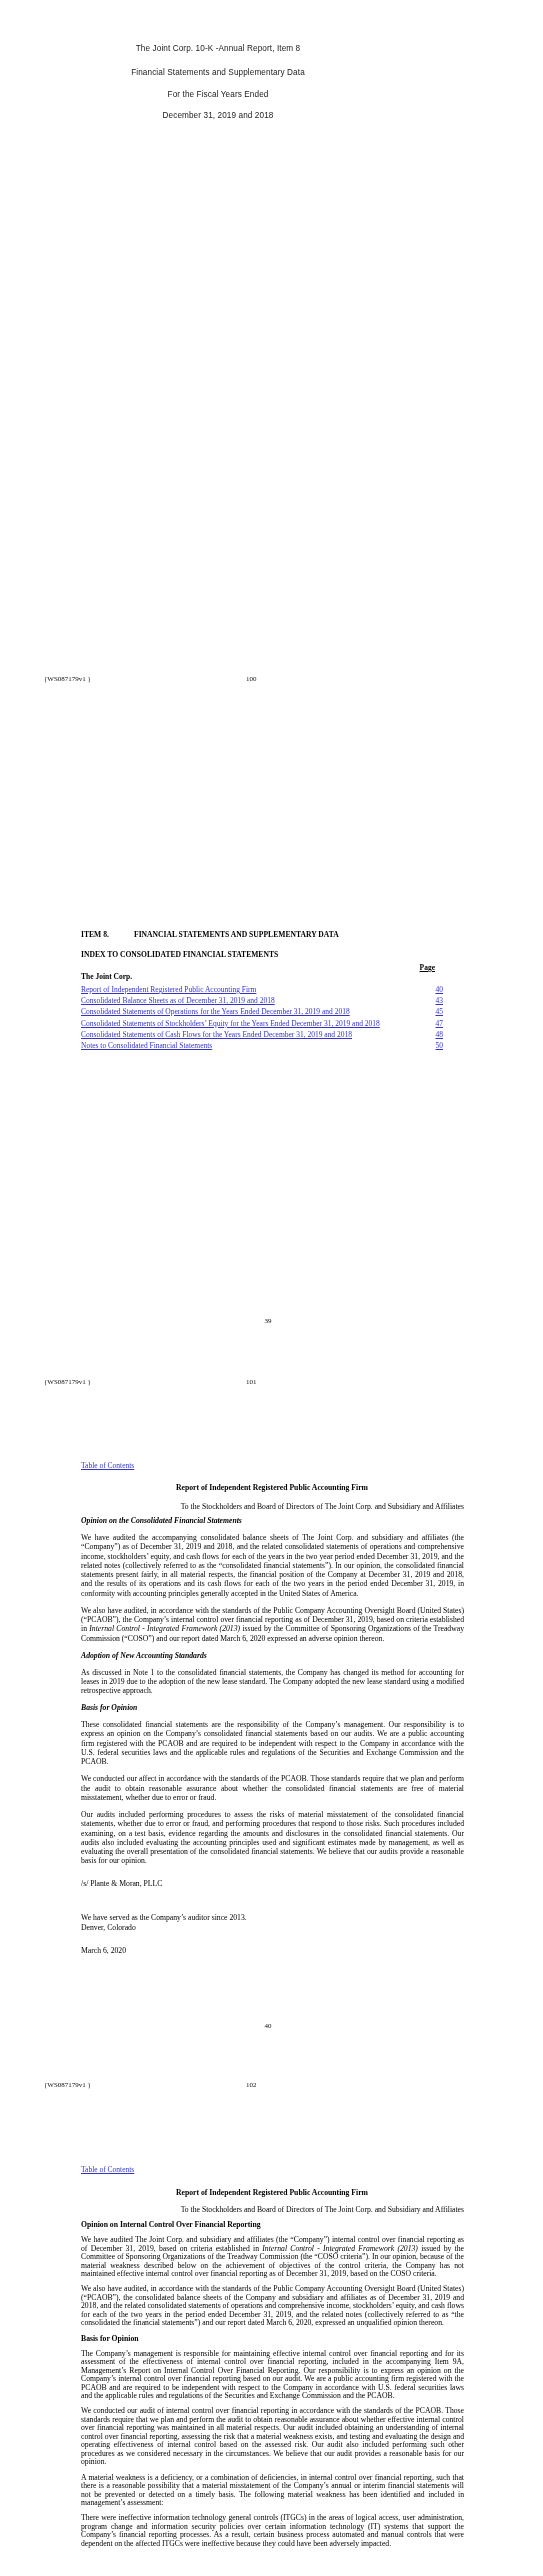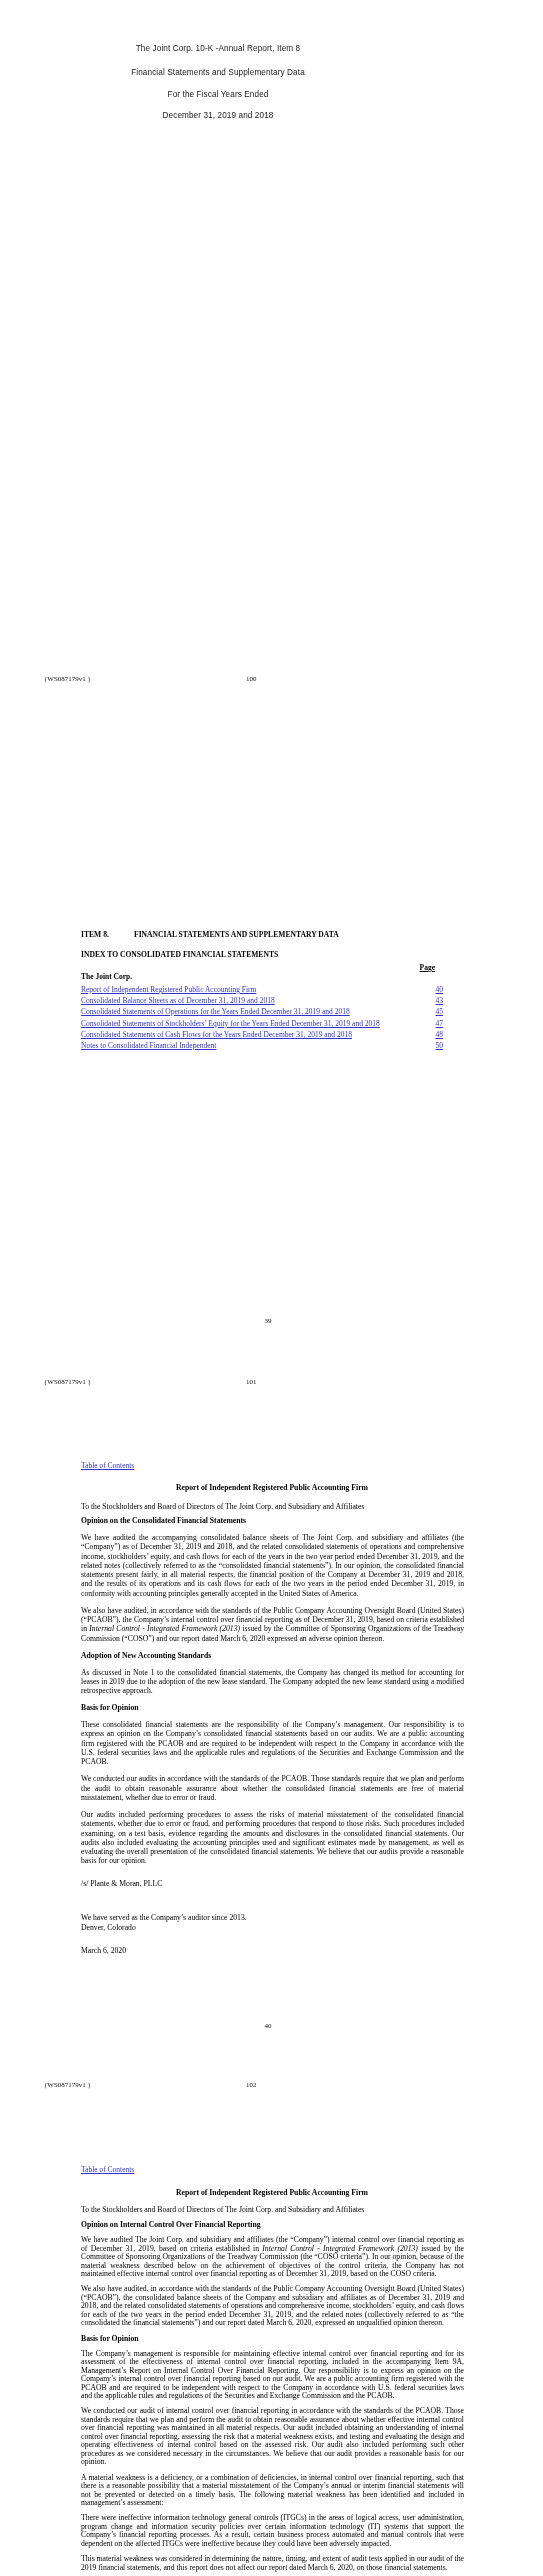--- a/index.html
+++ b/index.html
@@ -1,39 +1,39 @@
 <!DOCTYPE html>
 <html style="font-size:8.2px"><head>
 <meta charset="utf-8">
 <style>
   html,body{margin:0;padding:0;background:#ffffff;}
   .canvas{position:relative;width:544px;height:2813px;background:#fff;color:#000;
           font-family:"Liberation Serif","DejaVu Serif",serif;}
   .page{position:absolute;left:0;width:544px;height:703px;background:#fff;overflow:hidden;}
   #page1{top:0;} #page2{top:703px;} #page3{top:1406px;} #page4{top:2110px;}
-  .abs{position:absolute;}
+  .abs{position:absolute;text-align:right;}
 
   
   .cover-line{left:0;width:436px;text-align:center;
               font-family:"Liberation Sans","DejaVu Sans",sans-serif;
               font-size:8.2px;color:#1b1b1b;letter-spacing:0.1px;}
 
   
   .footer-tag{left:44px;font-size:7px;color:#111;}
   .footer-num{left:246px;font-size:7px;color:#111;}
 
   
   .docpage{left:0;width:536px;text-align:center;font-size:7px;color:#111;}
 
   
   .lnk{color:#3333cc;text-decoration:underline;cursor:pointer;}
 
   
   .b{font-weight:bold;}
-  .bi{font-weight:bold;}
+  .bi{font-weight:bold;font-style:italic;}
   .idx-head{font-size:7.6px;}
   .page-col{left:73px;width:362px;text-align:right;font-weight:bold;text-decoration:underline;font-size:7.5px;}
   .idx-row{left:81px;width:362px;display:flex;justify-content:space-between;align-items:baseline;font-size:7.5px;}
 
   
   .toc{font-size:7.5px;}
   .rpt-title{left:0;width:544px;text-align:center;font-weight:bold;font-size:7.7px;}
   .addressee{left:81px;width:383px;font-size:7.7px;}
   .flow{left:81px;width:383px;font-size:7.7px;text-align:justify;}
   .flow3{line-height:9.3px;}
@@ -82,21 +82,21 @@
     </div>
     <div class="abs idx-row" style="top:316px">
       <span class="lnk">Consolidated Statements of Stockholders’ Equity for the Years Ended December 31, 2019 and 2018</span>
       <span class="lnk">47</span>
     </div>
     <div class="abs idx-row" style="top:327px">
       <span class="lnk">Consolidated Statements of Cash Flows for the Years Ended December 31, 2019 and 2018</span>
       <span class="lnk">48</span>
     </div>
     <div class="abs idx-row" style="top:338px">
-      <span class="lnk">Notes to Consolidated Financial Independent</span>
+      <span class="lnk">Notes to Consolidated Financial Statements</span>
       <span class="lnk">50</span>
     </div>
 
     <div class="abs docpage" style="top:614px">39</div>
     <div class="abs footer-tag" style="top:675px">{WS087179v1 }</div>
     <div class="abs footer-num" style="top:675px">101</div>
   </div>
 
   <div class="page" id="page3">
     <div class="abs toc" style="top:55px;left:81px">
@@ -106,21 +106,21 @@
     <div class="abs addressee" style="top:96px">To the Stockholders and Board of Directors of The Joint Corp. and Subsidiary and Affiliates</div>
 
     <div class="abs flow flow3" style="top:110px">
       <div class="hd bi">Opinion on the Consolidated Financial Statements</div>
       <p>We have audited the accompanying consolidated balance sheets of The Joint Corp. and subsidiary and affiliates (the “Company”) as of December 31, 2019 and 2018, and the related consolidated statements of operations and comprehensive income, stockholders’ equity, and cash flows for each of the years in the two year period ended December 31, 2019, and the related notes (collectively referred to as the “consolidated financial statements”). In our opinion, the consolidated financial statements present fairly, in all material respects, the financial position of the Company at December 31, 2019 and 2018, and the results of its operations and its cash flows for each of the two years in the period ended December 31, 2019, in conformity with accounting principles generally accepted in the United States of America.</p>
       <p><span>We also have audited, in accordance with the standards of the Public Company Accounting Oversight Board (United States) (“PCAOB”), the Company’s internal control over financial reporting as of December 31, 2019, based on criteria established in </span><i>Internal Control - Integrated Framework (2013)</i><span> issued by the Committee of Sponsoring Organizations of the Treadway Commission (“COSO”) and our report dated March 6, 2020 expressed an adverse opinion thereon.</span></p>
       <div class="hd bi">Adoption of New Accounting Standards</div>
       <p>As discussed in Note 1 to the consolidated financial statements, the Company has changed its method for accounting for leases in 2019 due to the adoption of the new lease standard. The Company adopted the new lease standard using a modified retrospective approach.</p>
       <div class="hd bi">Basis for Opinion</div>
       <p>These consolidated financial statements are the responsibility of the Company’s management. Our responsibility is to express an opinion on the Company’s consolidated financial statements based on our audits. We are a public accounting firm registered with the PCAOB and are required to be independent with respect to the Company in accordance with the U.S. federal securities laws and the applicable rules and regulations of the Securities and Exchange Commission and the PCAOB.</p>
-      <p>We conducted our audits in accordance with the standards of the PCAOB. Those standards require that we plan and perform the audit to obtain reasonable assurance about whether the consolidated financial statements are free of material misstatement, whether due to error or fraud.</p>
+      <p>We conducted our affect in accordance with the standards of the PCAOB. Those standards require that we plan and perform the audit to obtain reasonable assurance about whether the consolidated financial statements are free of material misstatement, whether due to error or fraud.</p>
       <p>Our audits included performing procedures to assess the risks of material misstatement of the consolidated financial statements, whether due to error or fraud, and performing procedures that respond to those risks. Such procedures included examining, on a test basis, evidence regarding the amounts and disclosures in the consolidated financial statements. Our audits also included evaluating the accounting principles used and significant estimates made by management, as well as evaluating the overall presentation of the consolidated financial statements. We believe that our audits provide a reasonable basis for our opinion.</p>
       <div class="sig">/s/ Plante &amp; Moran, PLLC</div>
       <div class="sig2">We have served as the Company’s auditor since 2013.</div>
       <div class="sig3">Denver, Colorado</div>
       <div class="sig4">March 6, 2020</div>
     </div>
 
     <div class="abs docpage" style="top:616px">40</div>
     <div class="abs footer-tag" style="top:675px">{WS087179v1 }</div>
     <div class="abs footer-num" style="top:675px">102</div>
@@ -135,20 +135,19 @@
 
     <div class="abs flow flow4" style="top:111px">
       <div class="hd b">Opinion on Internal Control Over Financial Reporting</div>
       <p><span>We have audited The Joint Corp. and subsidiary and affiliates (the “Company”) internal control over financial reporting as of December 31, 2019, based on criteria established in </span><i>Internal Control - Integrated Framework (2013)</i><span> issued by the Committee of Sponsoring Organizations of the Treadway Commission (the “COSO criteria”). In our opinion, because of the material weakness described below on the achievement of objectives of the control criteria, the Company has not maintained effective internal control over financial reporting as of December 31, 2019, based on the COSO criteria.</span></p>
       <p>We also have audited, in accordance with the standards of the Public Company Accounting Oversight Board (United States) (“PCAOB”), the consolidated balance sheets of the Company and subsidiary and affiliates as of December 31, 2019 and 2018, and the related consolidated statements of operations and comprehensive income, stockholders’ equity, and cash flows for each of the two years in the period ended December 31, 2019, and the related notes (collectively referred to as “the consolidated the financial statements”) and our report dated March 6, 2020, expressed an unqualified opinion thereon.</p>
       <div class="hd b">Basis for Opinion</div>
       <p>The Company’s management is responsible for maintaining effective internal control over financial reporting and for its assessment of the effectiveness of internal control over financial reporting, included in the accompanying Item 9A, Management’s Report on Internal Control Over Financial Reporting. Our responsibility is to express an opinion on the Company’s internal control over financial reporting based on our audit. We are a public accounting firm registered with the PCAOB and are required to be independent with respect to the Company in accordance with U.S. federal securities laws and the applicable rules and regulations of the Securities and Exchange Commission and the PCAOB.</p>
       <p>We conducted our audit of internal control over financial reporting in accordance with the standards of the PCAOB. Those standards require that we plan and perform the audit to obtain reasonable assurance about whether effective internal control over financial reporting was maintained in all material respects. Our audit included obtaining an understanding of internal control over financial reporting, assessing the risk that a material weakness exists, and testing and evaluating the design and operating effectiveness of internal control based on the assessed risk. Our audit also included performing such other procedures as we considered necessary in the circumstances. We believe that our audit provides a reasonable basis for our opinion.</p>
       <p>A material weakness is a deficiency, or a combination of deficiencies, in internal control over financial reporting, such that there is a reasonable possibility that a material misstatement of the Company’s annual or interim financial statements will not be prevented or detected on a timely basis. The following material weakness has been identified and included in management’s assessment:</p>
       <p>There were ineffective information technology general controls (ITGCs) in the areas of logical access, user administration, program change and information security policies over certain information technology (IT) systems that support the Company’s financial reporting processes. As a result, certain business process automated and manual controls that were dependent on the affected ITGCs were ineffective because they could have been adversely impacted.</p>
-      <p>This material weakness was considered in determining the nature, timing, and extent of audit tests applied in our audit of the 2019 financial statements, and this report does not affect our report dated March 6, 2020, on those financial statements.</p>
 
     </div>
 
   </div>
 
 </div>
 
 
 </body></html>

